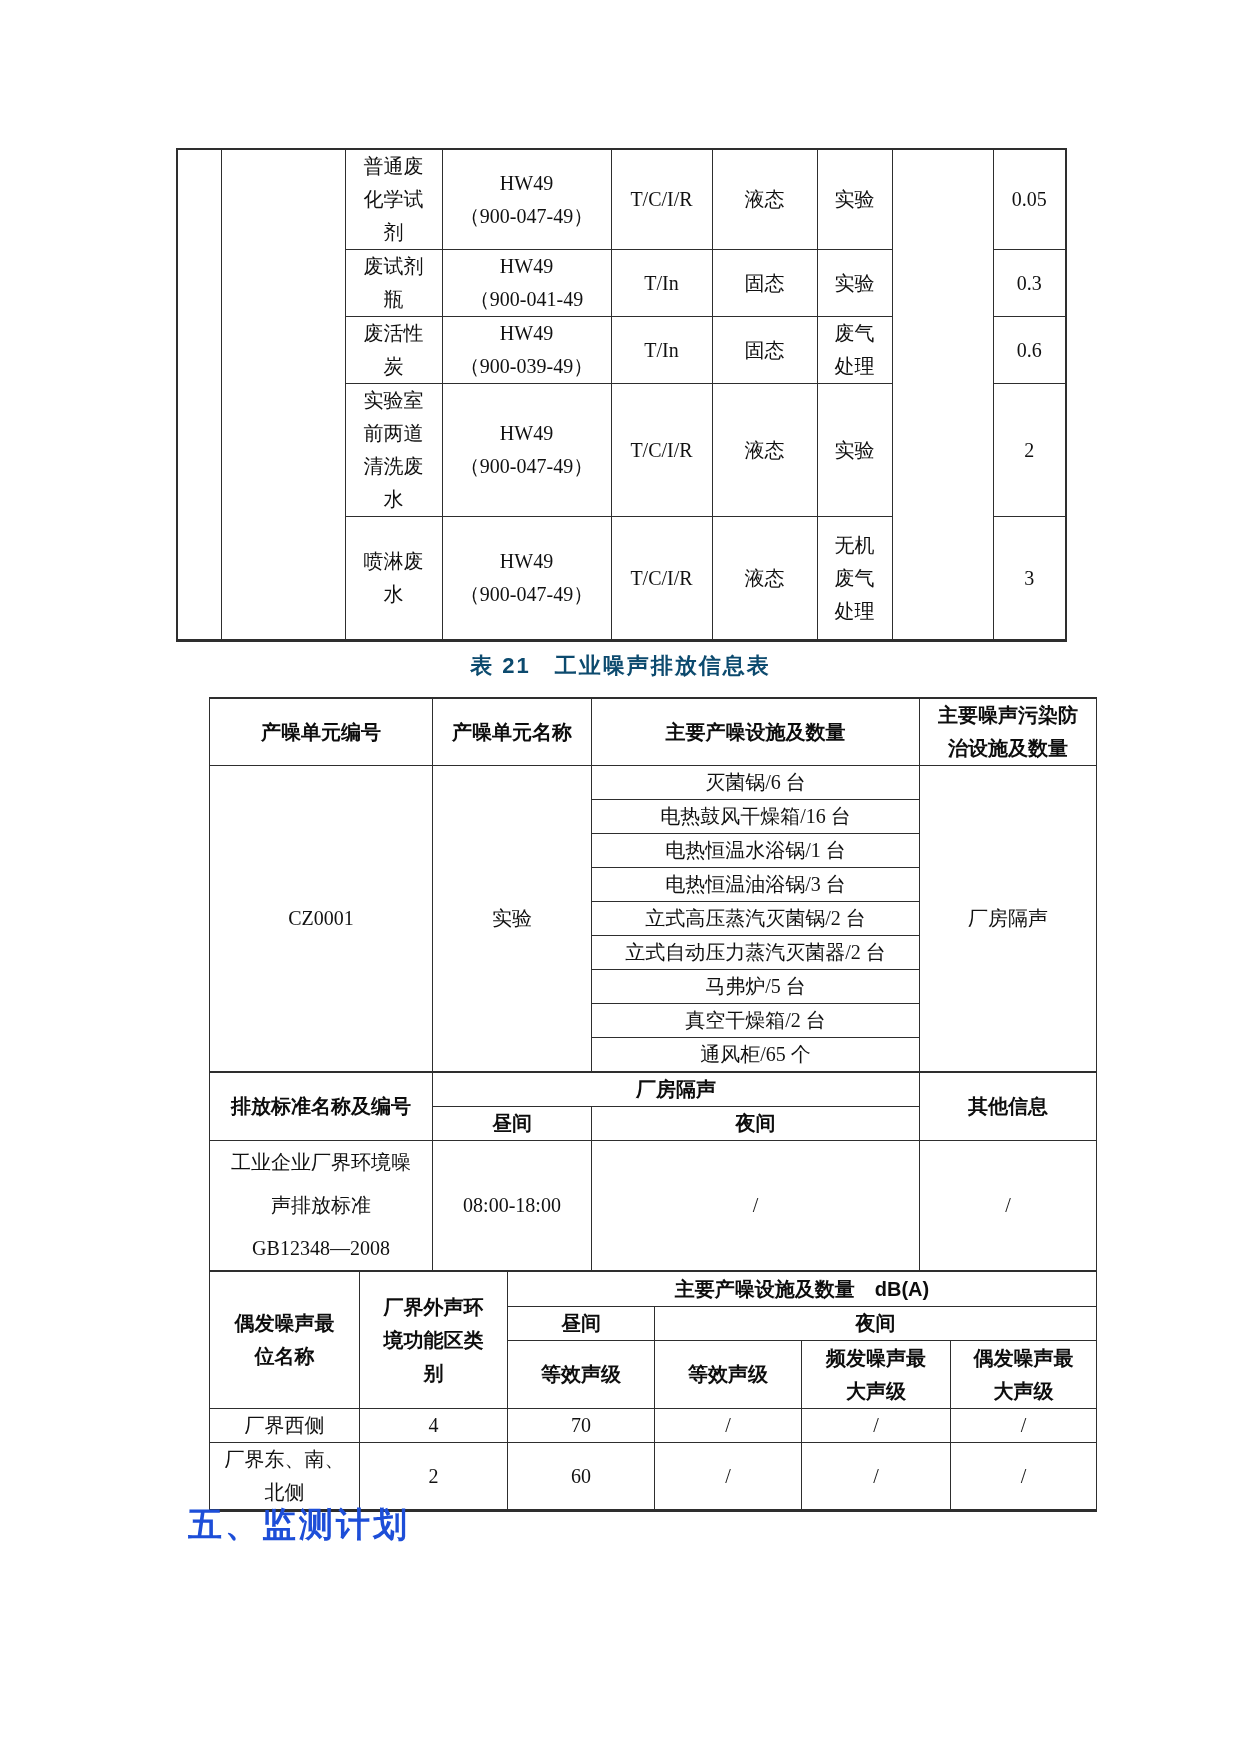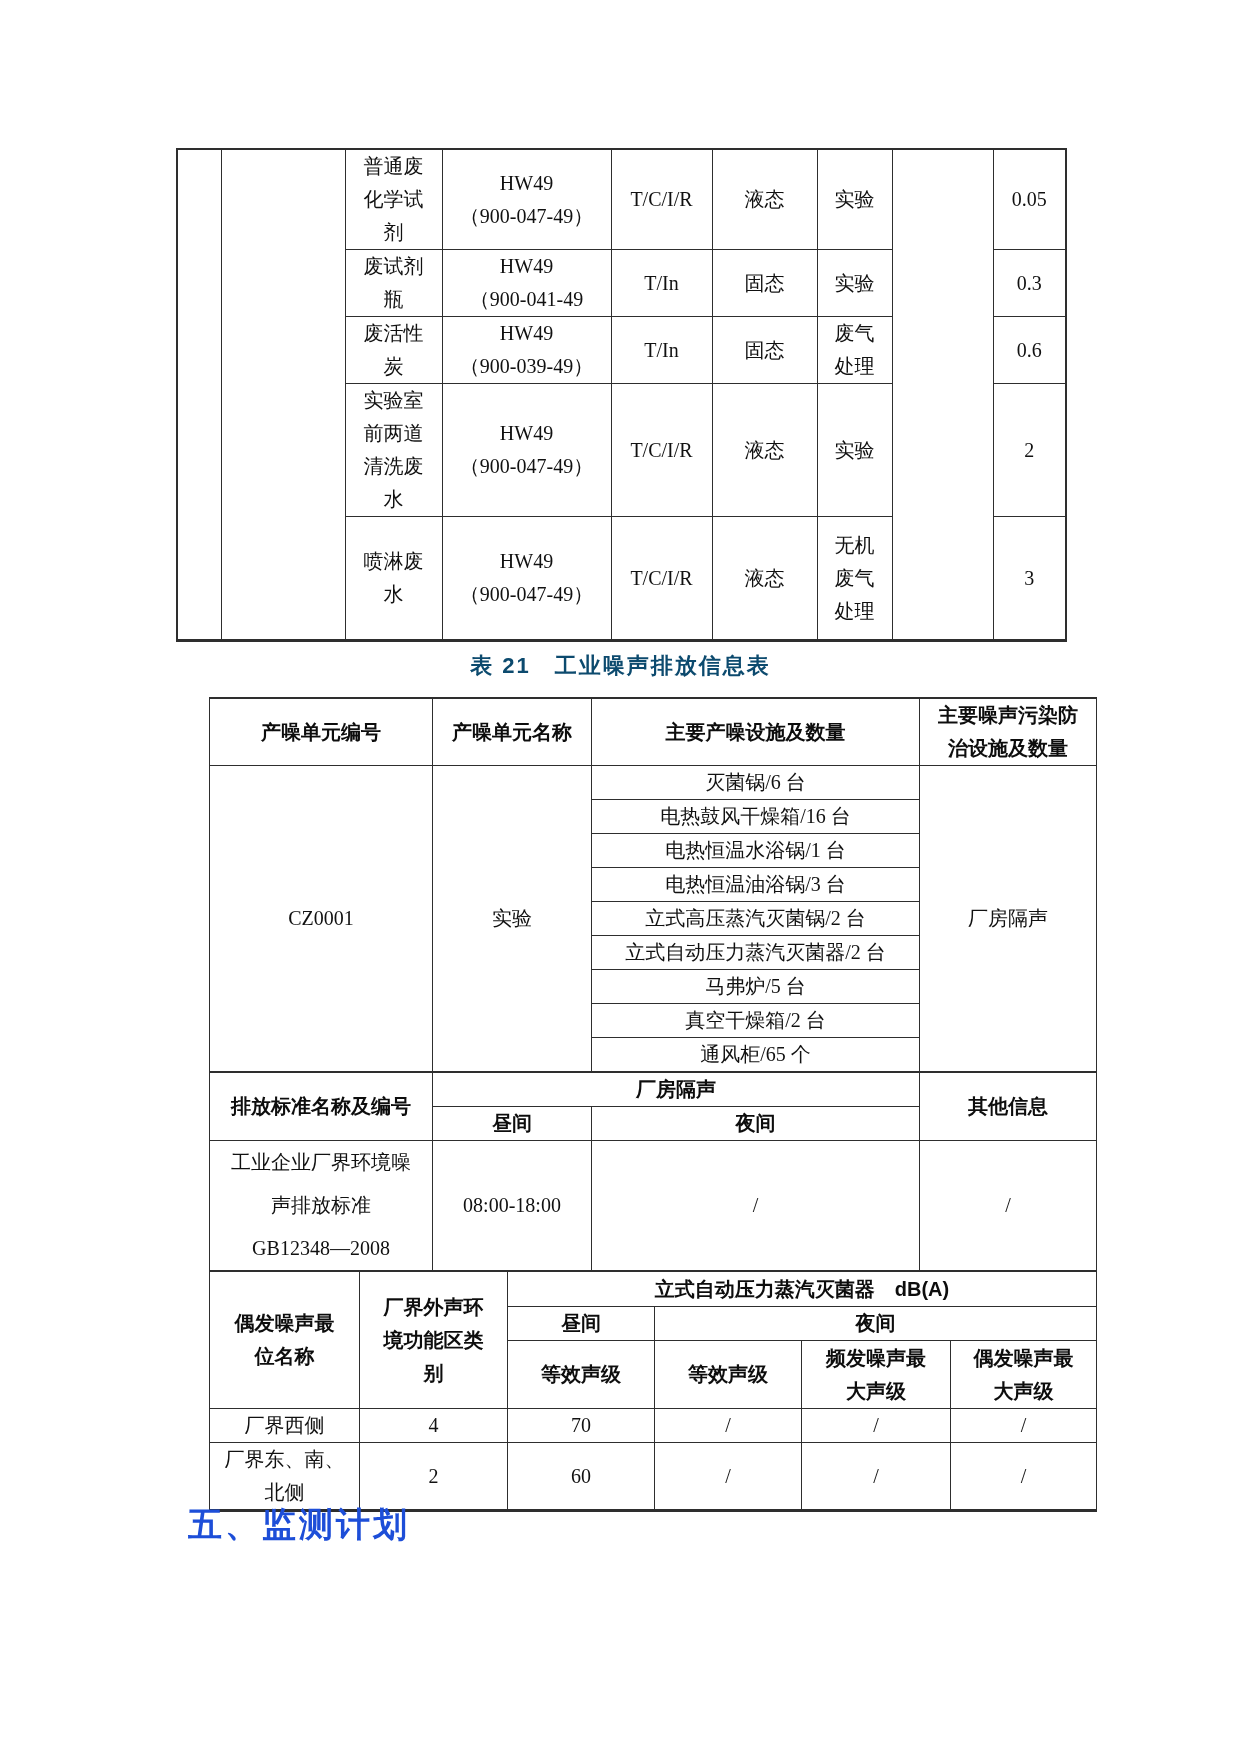--- a/index.html
+++ b/index.html
@@ -229,21 +229,21 @@
           <col style="width:149px">
           <col style="width:146px">
       </colgroup>
       <tbody>
           <tr style="height:35px">
         <td class="hdr" rowspan="3">偶发噪声最
 位名称</td>
         <td class="hdr" rowspan="3">厂界外声环
 境功能区类
 别</td>
-        <td class="hdr" colspan="4">立式自动压力蒸汽灭菌器　dB(A)</td>
+        <td class="hdr" colspan="4">主要产噪设施及数量　dB(A)</td>
       </tr>
       <tr style="height:34px">
         <td class="hdr">昼间</td>
         <td class="hdr" colspan="3">夜间</td>
       </tr>
       <tr style="height:68px">
         <td class="hdr">等效声级</td>
         <td class="hdr">等效声级</td>
         <td class="hdr">频发噪声最
 大声级</td>

